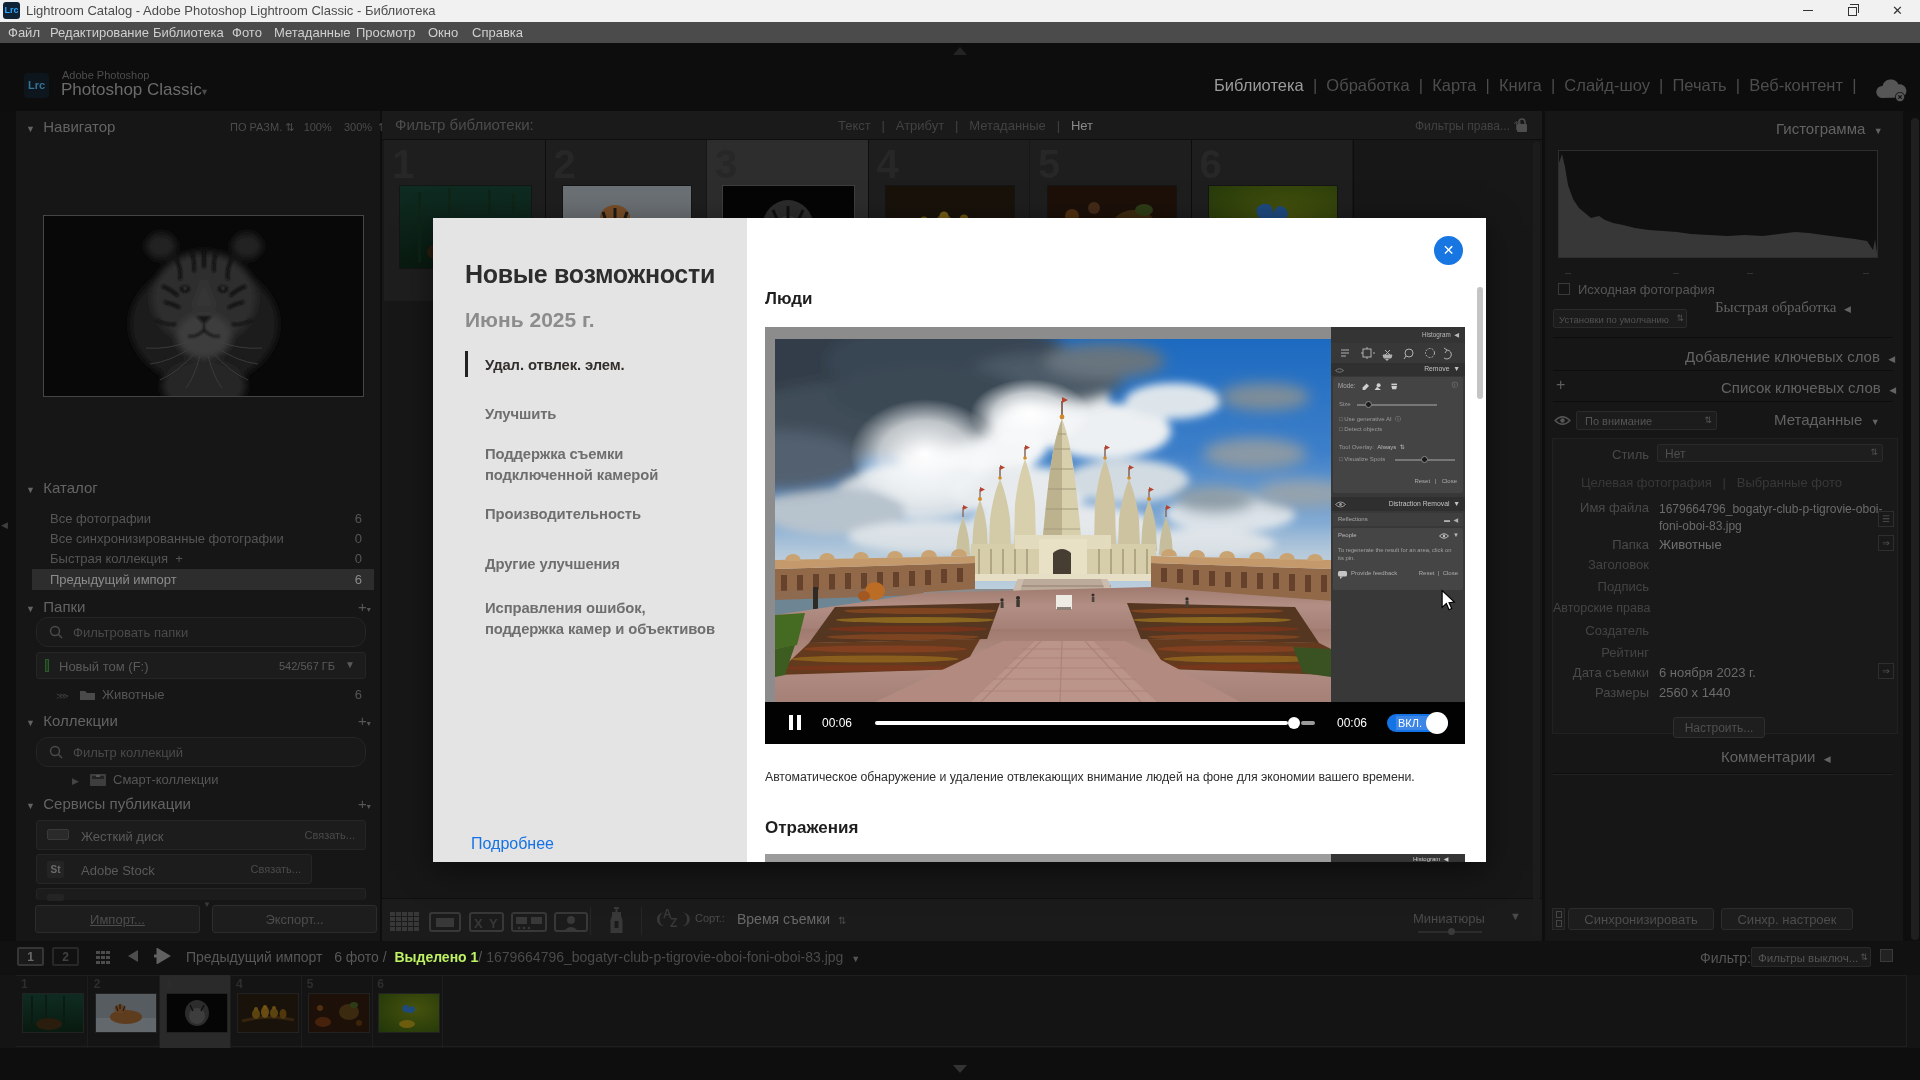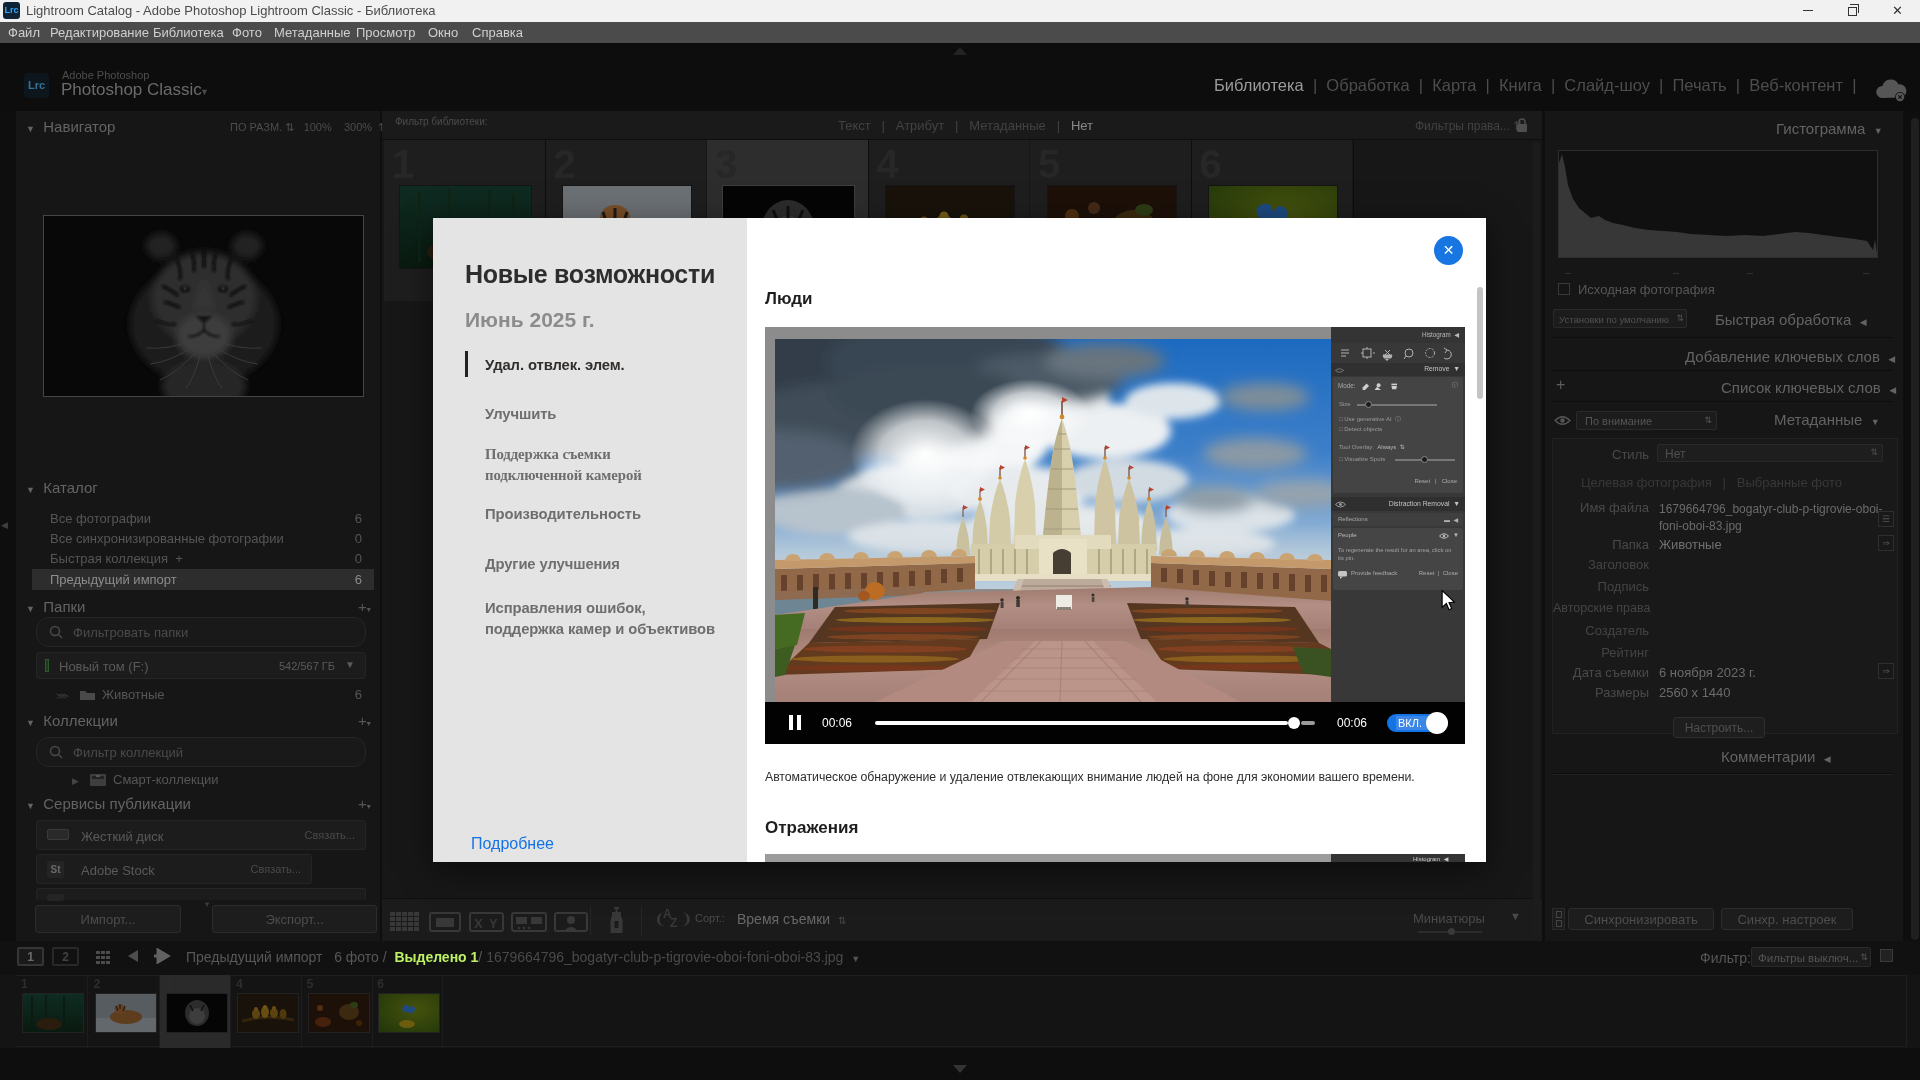--- a/index.html
+++ b/index.html
@@ -178,27 +178,27 @@
       </div>
       <div class="lrow" style="left:20px;top:743px;width:276px;height:30px;">
         <span style="position:absolute;left:10px;top:6px;width:17px;height:17px;background:#242424;border-radius:2px;color:#6a6a6a;font-size:10px;font-weight:bold;text-align:center;line-height:17px;">St</span>
         <span style="position:absolute;left:44px;top:8px;">Adobe Stock</span>
         <span style="position:absolute;right:10px;top:8px;font-size:11px;color:#4a4a4a;">Связать...</span>
       </div>
       <div class="lrow" style="left:20px;top:777px;width:330px;height:12px;border-bottom:none;">
         <span style="position:absolute;left:10px;top:5px;width:17px;height:7px;background:#242424;border-radius:2px;"></span>
       </div>
       <div class="abs" style="left:187px;top:789px;font-size:8px;color:#3a3a3a;">▼</div>
-      <div class="btn" style="left:19px;top:794px;width:146px;height:28px;line-height:27px;">Импорт...</div>
+      <div class="btn" style="left:19px;top:794px;width:165px;height:28px;line-height:27px;text-decoration:underline;">Импорт...</div>
       <div class="btn" style="left:196px;top:794px;width:165px;height:28px;line-height:27px;">Экспорт...</div>
     </div>
 
     <div id="centerarea">
       <div class="abs" style="left:0;top:0;width:1160px;height:29px;background:#1a1a1a;border-bottom:1px solid #101010;">
-        <span class="abs" style="left:13px;top:5px;font-size:10px;color:#4c4c4c;">Фильтр библиотеки:</span>
+        <span class="abs" style="left:13px;top:5px;font-size:15px;color:#4c4c4c;">Фильтр библиотеки:</span>
         <span class="abs" style="left:456px;top:7px;font-size:13px;color:#424242;">Текст &nbsp;&nbsp;|&nbsp;&nbsp; Атрибут &nbsp;&nbsp;|&nbsp;&nbsp; Метаданные &nbsp;&nbsp;|&nbsp;&nbsp; <span style="color:#8a8a8a;">Нет</span></span>
         <span class="abs" style="left:1033px;top:8px;font-size:12px;color:#424242;">Фильтры права... ⇅</span>
         <svg class="abs" style="left:1134px;top:7px;" width="12" height="15">
           <rect x="1" y="6" width="10" height="8" rx="1" fill="#4e4e4e"></rect>
           <path d="M3 6 V4 a3 3 0 0 1 6 0 V6" fill="none" stroke="#4e4e4e" stroke-width="1.5"></path>
         </svg>
       </div>
       <div class="abs" style="left:0;top:28px;width:1160px;height:1px;background:#0e0e0e;"></div>
         <div class="abs" style="left:1.5px;top:29px;width:1px;height:161px;background:#0d0d0d;"></div>
         <div class="abs" style="left:163px;top:29px;width:1px;height:161px;background:#0d0d0d;"></div>
@@ -373,21 +373,21 @@
           <path d="M0 106 L0 12 L3 3 L6 16 L9 34 L14 48 L20 57 L26 62 L32 67 L40 65 L46 69 L54 72 L64 74 L76 77 L90 79 L104 80 L118 81 L132 83 L150 84 L168 85 L186 84 L204 85 L220 83 L236 81 L250 82 L264 84 L280 86 L296 88 L308 90 L314 99 L316 88 L318 102 L318 106 Z" fill="#373737"></path>
         </svg>
       </div>
       <div class="abs" style="left:20px;top:155px;width:313px;font-size:11px;color:#3c3c3c;">–<span style="position:absolute;left:108px;">–</span><span style="position:absolute;left:182px;">–</span><span style="position:absolute;left:298px;">–</span></div>
       <div class="abs" style="left:13px;top:172px;width:12px;height:12px;border:1px solid #3a3a3a;background:#151515;"></div>
       <div class="prow" style="left:33px;top:171px;">Исходная фотография</div>
       <div class="abs" style="left:8px;top:198px;width:134px;height:19px;background:#1c1c1c;border:1px solid #2a2a2a;border-radius:2px;">
         <span style="position:absolute;left:5px;top:4px;font-size:9.5px;color:#525252;">Установки по умолчанию</span>
         <span style="position:absolute;right:2px;top:3px;font-size:9px;color:#525252;">⇅</span>
       </div>
-      <div class="ph" style="left:170px;top:200px;">Быстрая обработка &nbsp;<span class="tri">◀</span></div>
+      <div class="ph" style="left:170px;top:188px;font-family:Liberation Serif, serif;">Быстрая обработка &nbsp;<span class="tri">◀</span></div>
       <div class="abs" style="left:8px;top:226px;width:340px;height:1px;background:#0d0d0d;"></div>
       <div class="ph" style="left:140px;top:237px;">Добавление ключевых слов &nbsp;<span class="tri">◀</span></div>
       <div class="abs" style="left:8px;top:259px;width:340px;height:1px;background:#0d0d0d;"></div>
       <div class="abs" style="left:11px;top:265px;font-size:16px;color:#5e5e5e;">+</div>
       <div class="ph" style="left:176px;top:268px;">Список ключевых слов &nbsp;<span class="tri">◀</span></div>
       <div class="abs" style="left:8px;top:290px;width:340px;height:1px;background:#0d0d0d;"></div>
       <svg class="abs" style="left:9px;top:304px;" width="17" height="11">
         <path d="M1 5.5 Q8.5 -2 16 5.5 Q8.5 13 1 5.5 Z" fill="none" stroke="#555" stroke-width="1.2"></path>
         <circle cx="8.5" cy="5.5" r="2.2" fill="#555"></circle>
       </svg>
@@ -531,21 +531,21 @@
           <path d="M25 18 q-4 -5 1 -7 q4 -1 4 4 q2 -5 5 -2 q3 3 -2 6 z" fill="#1e4a80"></path>
         </svg></div>
     </div>
     <div id="modal">
       <div id="msidebar">
         <div class="abs" style="left:32px;top:42px;font-size:25px;font-weight:bold;color:#2d2d2d;letter-spacing:-0.3px;">Новые возможности</div>
         <div class="abs" style="left:32px;top:90px;font-size:21px;font-weight:bold;color:#8c8c8c;">Июнь 2025 г.</div>
         <div class="abs" style="left:32px;top:133px;width:3px;height:26px;background:#222;"></div>
         <div class="mitem" style="top:137px;color:#322e2b;">Удал. отвлек. элем.</div>
         <div class="mitem" style="top:186px;">Улучшить</div>
-        <div class="mitem" style="top:226px;font-family:Liberation Serif, serif;">Поддержка съемки<br>подключенной камерой</div>
+        <div class="mitem" style="top:226px;">Поддержка съемки<br>подключенной камерой</div>
         <div class="mitem" style="top:286px;">Производительность</div>
         <div class="mitem" style="top:336px;">Другие улучшения</div>
         <div class="mitem" style="top:380px;">Исправления ошибок,<br>поддержка камер и объективов</div>
         <div class="abs" style="left:38px;top:617px;font-size:16px;color:#1473e6;">Подробнее</div>
       </div>
       <div id="mclose">✕</div>
       <div class="abs" style="left:1044px;top:69px;width:6px;height:112px;background:#c4c4c4;border-radius:3px;"></div>
       <div class="mhead" style="left:332px;top:71px;">Люди</div>
 
       <div class="abs" style="left:332px;top:109px;width:700px;height:417px;">

